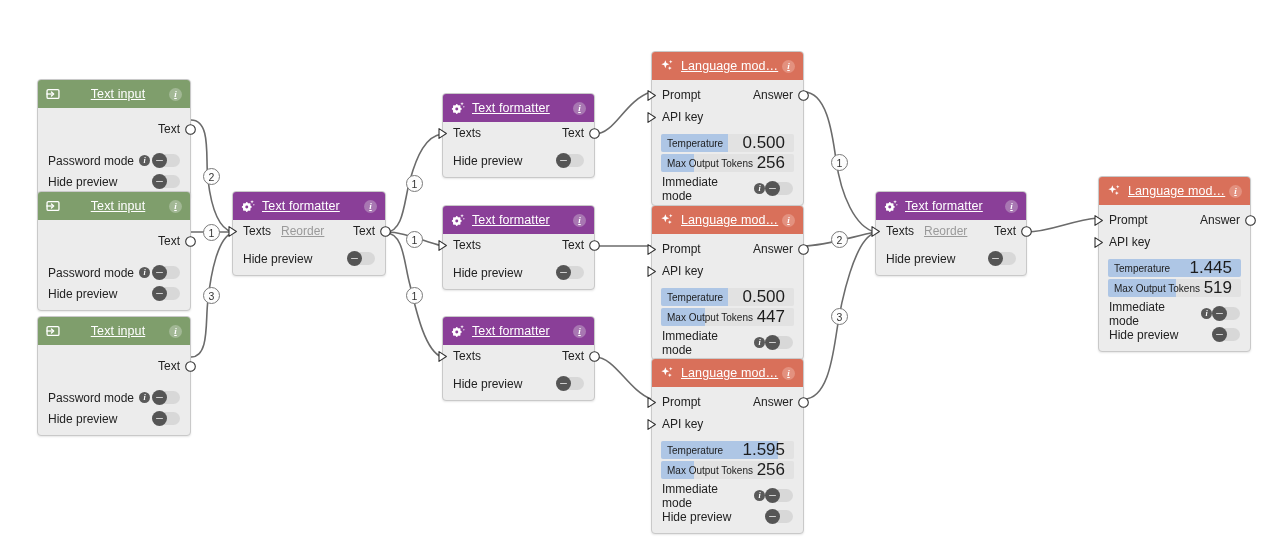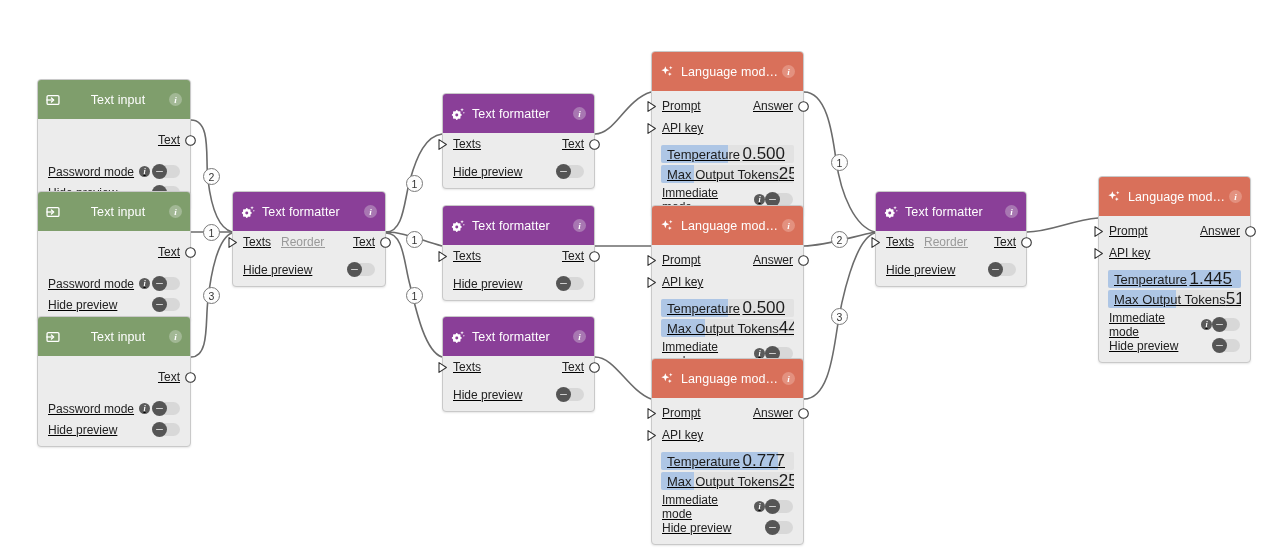--- a/index.html
+++ b/index.html
@@ -15,28 +15,29 @@
 
   .node{
     position:absolute;
     background:#ececec;
     border:1px solid #c9c9c9;
     border-radius:4px;
     box-sizing:border-box;
     box-shadow:0 1px 2px rgba(0,0,0,.10);
   }
   .node-header{
-    height:39px;
+    height:28px;
     display:flex;align-items:center;
     padding:0 8px;
     border-radius:3px 3px 0 0;
     color:#ffffff;
     font-size:12.5px;
     position:relative;
     box-sizing:border-box;
+    text-decoration:underline;
   }
   .hdr-green{background:#7f9e6c;text-align:center;}
   .hdr-purple{background:#8a3f98;}
   .hdr-orange{background:#d9705a;}
   .node-title{
     margin-left:7px;
     white-space:nowrap;overflow:hidden;
     flex:1;
     letter-spacing:.1px;
   }
@@ -45,21 +46,21 @@
     width:13px;height:13px;border-radius:50%;
     display:flex;align-items:center;justify-content:center;
     font-size:9px;font-weight:bold;font-style:italic;
     font-family:"Liberation Serif",serif;
     flex:none;
   }
   .hdr-green .info-dot{background:#a2b895;color:#ffffff;}
   .hdr-purple .info-dot{background:#a877b2;color:#ffffff;}
   .hdr-orange .info-dot{background:#e3917f;color:#ffffff;}
 
-  .node-body{padding:0;position:relative;text-decoration:underline;}
+  .node-body{padding:0;position:relative;}
 
   .port-row{
     height:22px;
     display:flex;align-items:center;
     padding:0 10px;
     font-size:12px;color:#222;
     position:relative;
     box-sizing:border-box;
   }
   .port-left{display:flex;align-items:center;gap:5px;}
@@ -121,21 +122,21 @@
     margin-bottom:2px;
     overflow:hidden;
     display:flex;align-items:center;
   }
   .slider .fill{
     position:absolute;left:0;top:0;bottom:0;
     background:#aec6e5;
   }
   .slider .s-label{
     position:relative;
-    font-size:13px;color:#1c1c1c;
+    font-size:10px;color:#1c1c1c;
     padding-left:6px;
     white-space:nowrap;
   }
   .slider .s-value{
     position:relative;
     margin-left:auto;
     font-size:17px;color:#1c1c1c;
     padding-right:9px;
   }
   .spacer{height:10px;}
@@ -594,21 +595,21 @@
             <svg class="p-in" viewBox="0 0 13 13">
               <path d="M3 1.6 L10.4 6.5 L3 11.4 Z" fill="#ffffff" stroke="#333" stroke-width="1.1" stroke-linejoin="round"></path>
             </svg>
             <span class="port-left">API key</span>
           </div>
           <div class="spacer-sm"></div>
           <div class="slider-wrap">
             <div class="slider">
               <span class="fill" style="width:88%"></span>
               <span class="s-label">Temperature</span>
-              <span class="s-value">0.777</span>
+              <span class="s-value">1.595</span>
             </div>
             <div class="slider">
               <span class="fill" style="width:25%"></span>
               <span class="s-label">Max Output Tokens</span>
               <span class="s-value">256</span>
             </div>
           </div>
           <div class="spacer-xs"></div>
           <div class="ctl-row">
             <span class="lbl">

